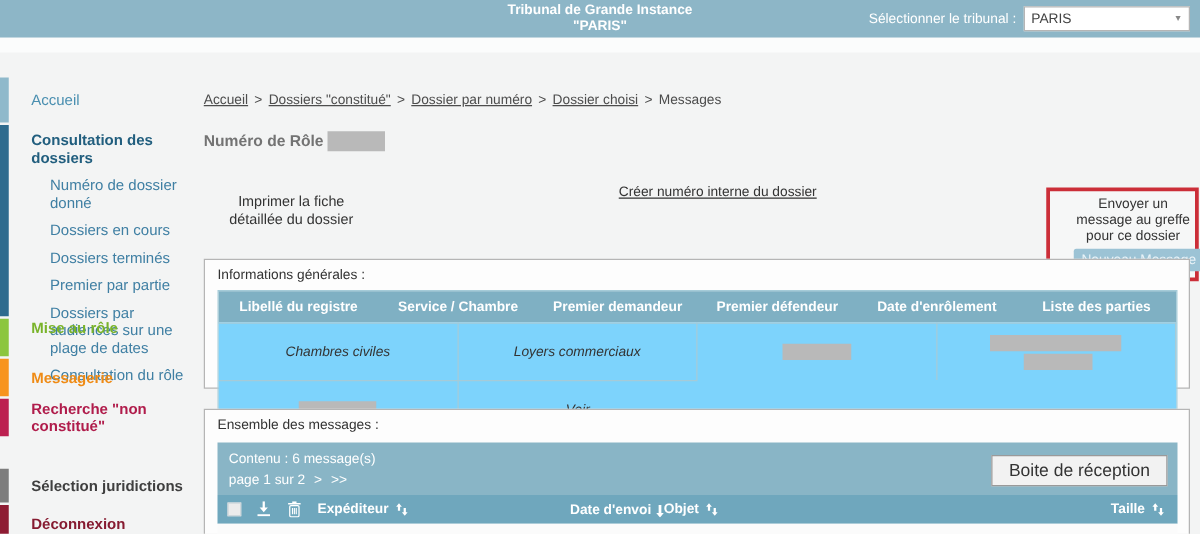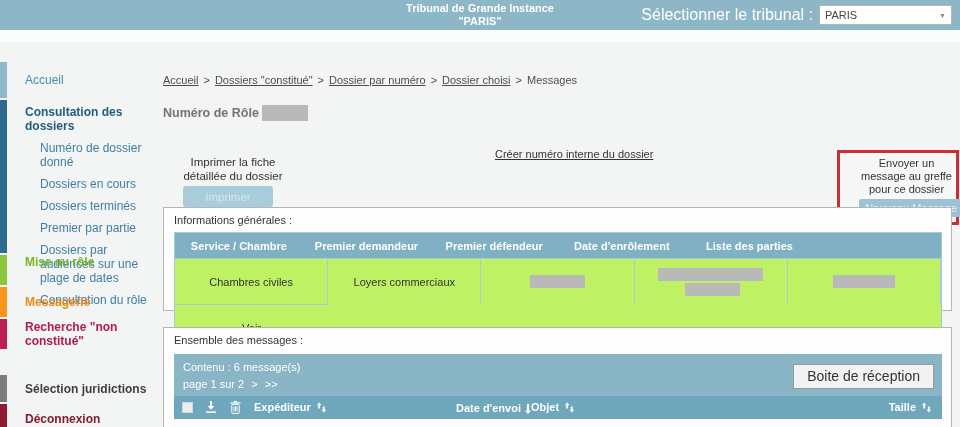--- a/index.html
+++ b/index.html
@@ -8,21 +8,21 @@
     font-family:"Liberation Sans", sans-serif;
     background:#f3f4f4;
     color:#333;
     position:relative;
     overflow:hidden;
   }
   
   .topbar { position:absolute; left:0; top:0; width:960px; height:30px; background:#8db6c7; z-index:5; }
   .topbar-title { position:absolute; left:0; top:2px; width:100%; text-align:center; color:#fff; font-size:11px; font-weight:bold; line-height:13px; }
   .tribunal-group { position:absolute; right:8px; top:5px; display:flex; align-items:center; gap:6px; }
-  .tribunal-label { color:#fff; font-size:16px; }
+  .tribunal-label { color:#fff; font-size:11px; }
   .select-box { width:133px; height:20px; background:#fff; border:1px solid #b5b5b5; display:flex; align-items:center; justify-content:space-between; padding:0 5px; font-size:11px; color:#444; cursor:pointer; }
   .sel-arrow { font-size:7px; color:#888; }
   .white-band { position:absolute; left:0; top:30px; width:960px; height:12px; background:#fbfcfc; }
 
   
   .sidebar { position:absolute; left:0; top:62px; width:158px; }
   .side-group { border-left:7px solid transparent; margin-bottom:2px; }
   .g-accueil   { border-left-color:#8fb9cb; height:36px; display:flex; align-items:center; }
   .g-consult   { border-left-color:#2e6b8e; height:153px; padding-top:5px; }
   .g-mise      { border-left-color:#8cc63f; height:30px; display:flex; align-items:flex-start; }
@@ -60,21 +60,21 @@
   .btn-newmsg { margin-top:3px; width:104px; height:18px; background:#9cc3d5; border:none; border-radius:2px; color:#eaf3f8; font-size:11px; font-family:inherit; cursor:pointer; }
 
   .panel-box { position:absolute; left:0; width:789px; background:#fdfdfd; border:1px solid #b5b5b5; }
   .box-info { top:147px; height:104px; }
   .box-msgs { top:267px; height:175px; overflow:hidden; }
   .box-title { position:absolute; left:10px; top:6px; font-size:11px; color:#333; }
 
   .gtable { position:absolute; left:10px; top:24px; width:768px; border:1px solid #a5cbd8; }
   .gt-head { display:grid; grid-template-columns:repeat(6,1fr); background:#7fb0c3; }
   .gt-head > div { padding:7px 2px 6px; color:#fff; font-weight:bold; font-size:11px; text-align:center; }
-  .gt-body { display:grid; grid-template-columns:repeat(5,1fr); background:#bef264; }
+  .gt-body { display:grid; grid-template-columns:repeat(4,1fr); background:#7dd3fc;font-style:italic; }
   .gt-body > div { border-right:1px solid #a5cbd8; border-top:1px solid #a5cbd8; height:46px; display:flex; flex-direction:column; align-items:center; justify-content:center; font-size:11px; color:#333; }
   .gt-body > div:last-child { border-right:none; }
   .rd-55  { width:55px; height:13px; }
   .rd-105 { width:105px; height:13px; }
   .rd-62  { width:62px; height:13px; }
   .rd-stack2 { margin-top:2px; transform:translateX(2px); }
   .voir-link { font-size:11px; color:#333; text-decoration:underline; cursor:pointer; }
 
   .msg-panel { position:absolute; left:10px; top:26px; width:768px; height:42px; background:#89b5c6; color:#fff; font-size:11px; }
   .msg-count { position:absolute; left:9px; top:7px; }
@@ -142,33 +142,33 @@
   <div class="breadcrumb">
     <span class="bc-link">Accueil</span><span class="bc-sep">&gt;</span><span class="bc-link">Dossiers "constitué"</span><span class="bc-sep">&gt;</span><span class="bc-link">Dossier par numéro</span><span class="bc-sep">&gt;</span><span class="bc-link">Dossier choisi</span><span class="bc-sep">&gt;</span><span>Messages</span>
   </div>
 
   <div class="role-row">
     <span class="role-title">Numéro de Rôle</span>
     <span class="redact redact-role"></span>
   </div>
 
   <div class="print-label">Imprimer la fiche détaillée du dossier</div>
-  <button class="btn-print">Imprimer</button>
 
   <span class="create-link">Créer numéro interne du dossier</span>
 
   <div class="alert-box">
     <div class="alert-text">Envoyer un message au greffe pour ce dossier</div>
     <button class="btn-newmsg">Nouveau Message</button>
   </div>
 
   <div class="panel-box box-info">
     <div class="box-title">Informations générales :</div>
     <div class="gtable">
       <div class="gt-head">
+        <div>Libellé du registre</div>
         <div>Service / Chambre</div>
         <div>Premier demandeur</div>
         <div>Premier défendeur</div>
         <div>Date d'enrôlement</div>
         <div>Liste des parties</div>
       </div>
       <div class="gt-body">
         <div>Chambres civiles</div>
         <div>Loyers commerciaux</div>
         <div>

